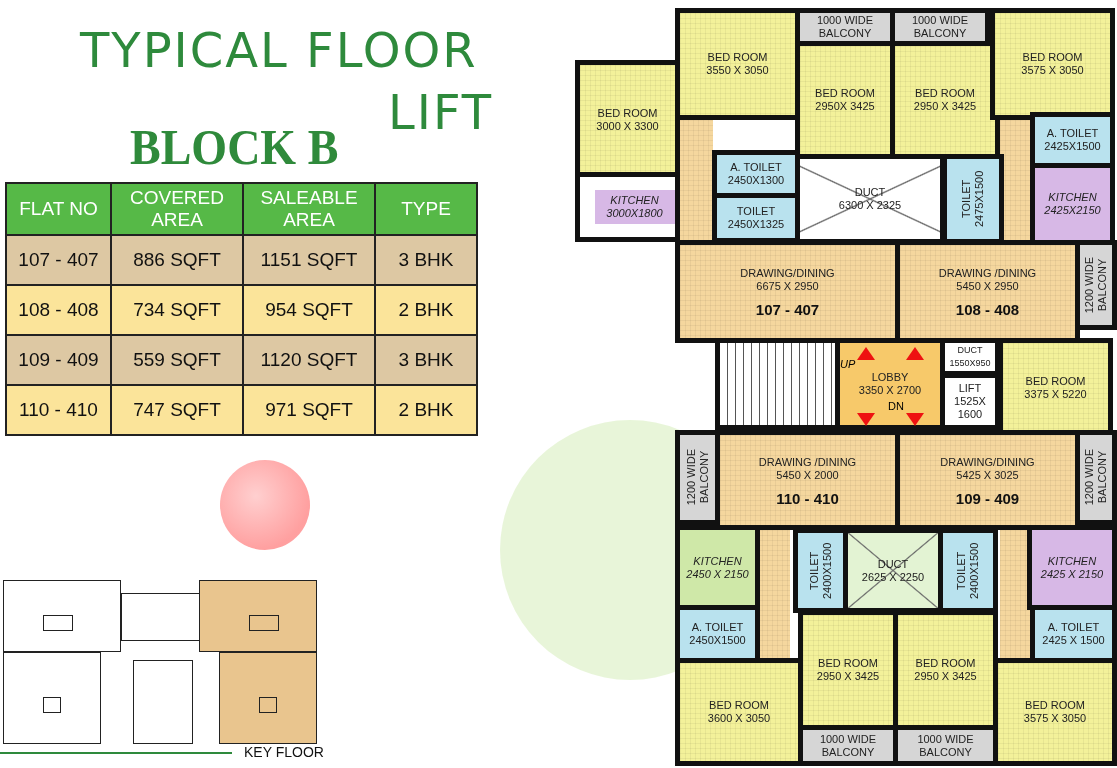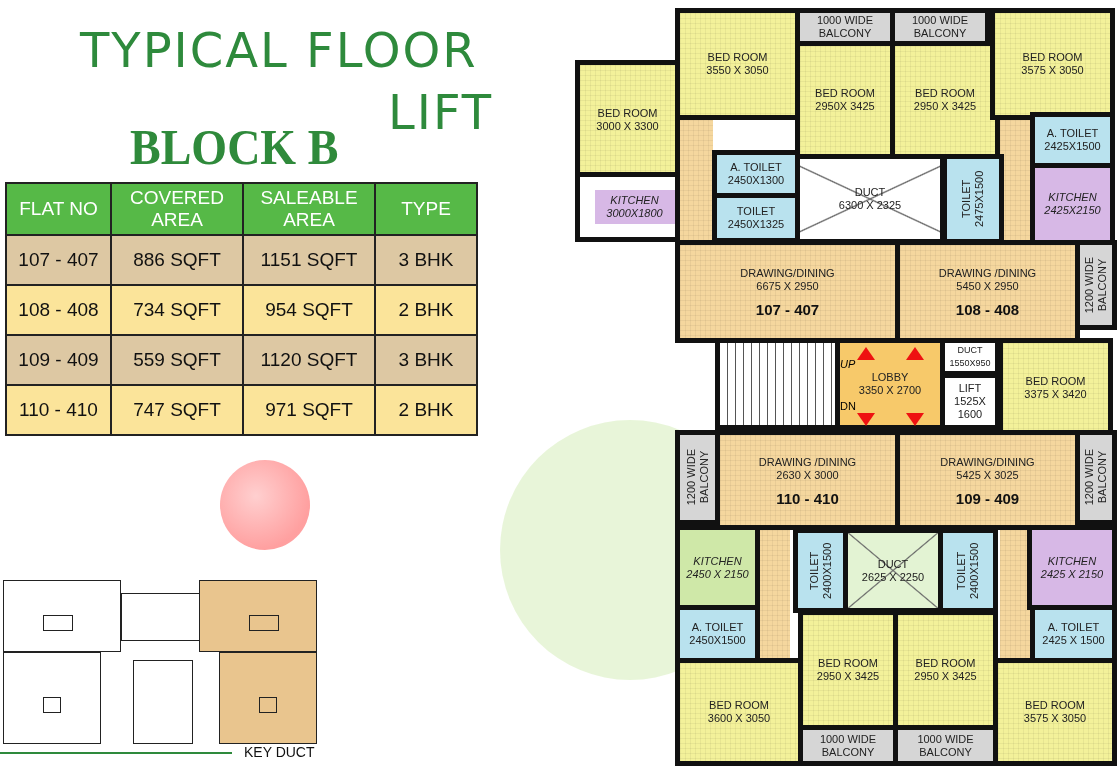--- a/index.html
+++ b/index.html
@@ -89,21 +89,21 @@
   <div class="kp" style="left:118px;top:18px;width:82px;height:48px;"></div>
   <div class="kp" style="left:130px;top:85px;width:60px;height:84px;"></div>
   <div class="kp kpf" style="left:196px;top:5px;width:118px;height:72px;"></div>
   <div class="kp kpf" style="left:216px;top:77px;width:98px;height:92px;"></div>
   <div class="kp" style="left:40px;top:40px;width:30px;height:16px;"></div>
   <div class="kp" style="left:40px;top:122px;width:18px;height:16px;"></div>
   <div class="kp" style="left:246px;top:40px;width:30px;height:16px;"></div>
   <div class="kp" style="left:256px;top:122px;width:18px;height:16px;"></div>
 </div>
 <div class="kpline"></div>
-<div class="kptext">KEY DUCT</div>
+<div class="kptext">KEY FLOOR</div>
 
 <div class="plan">
 
   <div class="room draw" style="left:108px;top:110px;width:35px;height:140px;border:none;"></div>
   <div class="room draw" style="left:430px;top:110px;width:35px;height:140px;border:none;"></div>
   <div class="room draw" style="left:182px;top:520px;width:38px;height:140px;border:none;"></div>
   <div class="room draw" style="left:430px;top:520px;width:38px;height:140px;border:none;"></div>
 
   <div class="room bed" style="left:5px;top:60px;width:105px;height:120px;">
     <span>BED ROOM</span>
@@ -177,45 +177,45 @@
   <div class="room balc" style="left:505px;top:240px;width:42px;height:90px;">
     <span class="vert"><span>1200 WIDE</span><br><span>BALCONY</span></span>
   </div>
 
   <div class="room white" style="left:145px;top:338px;width:125px;height:92px;background:repeating-linear-gradient(90deg,#fff 0 7px,#555 7px 8px);"></div>
   <div class="room lobby" style="left:265px;top:338px;width:110px;height:92px;">
     <span>LOBBY</span>
     <span>3350 X 2700</span>
   </div>
   <span style="position:absolute;left:270px;top:358px;font-size:11px;font-style:italic;">UP</span>
-  <span style="position:absolute;left:270px;top:400px;font-size:11px;">DN</span>
+  <span style="position:absolute;left:270px;top:400px;font-size:11px;padding-left:48px;">DN</span>
   <div class="arrow up" style="left:287px;top:347px;"></div>
   <div class="arrow up" style="left:336px;top:347px;"></div>
   <div class="arrow dn" style="left:287px;top:413px;"></div>
   <div class="arrow dn" style="left:336px;top:413px;"></div>
   <div class="room duct" style="left:370px;top:338px;width:60px;height:38px;font-size:9px;">
     <span>DUCT</span>
     <span>1550X950</span>
   </div>
   <div class="room white" style="left:370px;top:373px;width:60px;height:57px;">
     <span>LIFT</span>
     <span>1525X</span>
     <span>1600</span>
   </div>
   <div class="room bed" style="left:428px;top:338px;width:115px;height:100px;">
     <span>BED ROOM</span>
-    <span>3375 X 3420</span>
+    <span>3375 X 5220</span>
   </div>
 
   <div class="room balc" style="left:105px;top:430px;width:45px;height:95px;">
     <span class="vert"><span>1200 WIDE</span><br><span>BALCONY</span></span>
   </div>
   <div class="room draw" style="left:145px;top:430px;width:185px;height:100px;">
     <span>DRAWING /DINING</span>
-    <span>2630 X 3000</span>
+    <span>5450 X 2000</span>
     <span class="flatno">110 - 410</span>
   </div>
   <div class="room draw" style="left:325px;top:430px;width:185px;height:100px;">
     <span>DRAWING/DINING</span>
     <span>5425 X 3025</span>
     <span class="flatno">109 - 409</span>
   </div>
   <div class="room balc" style="left:505px;top:430px;width:42px;height:95px;">
     <span class="vert"><span>1200 WIDE</span><br><span>BALCONY</span></span>
   </div>

